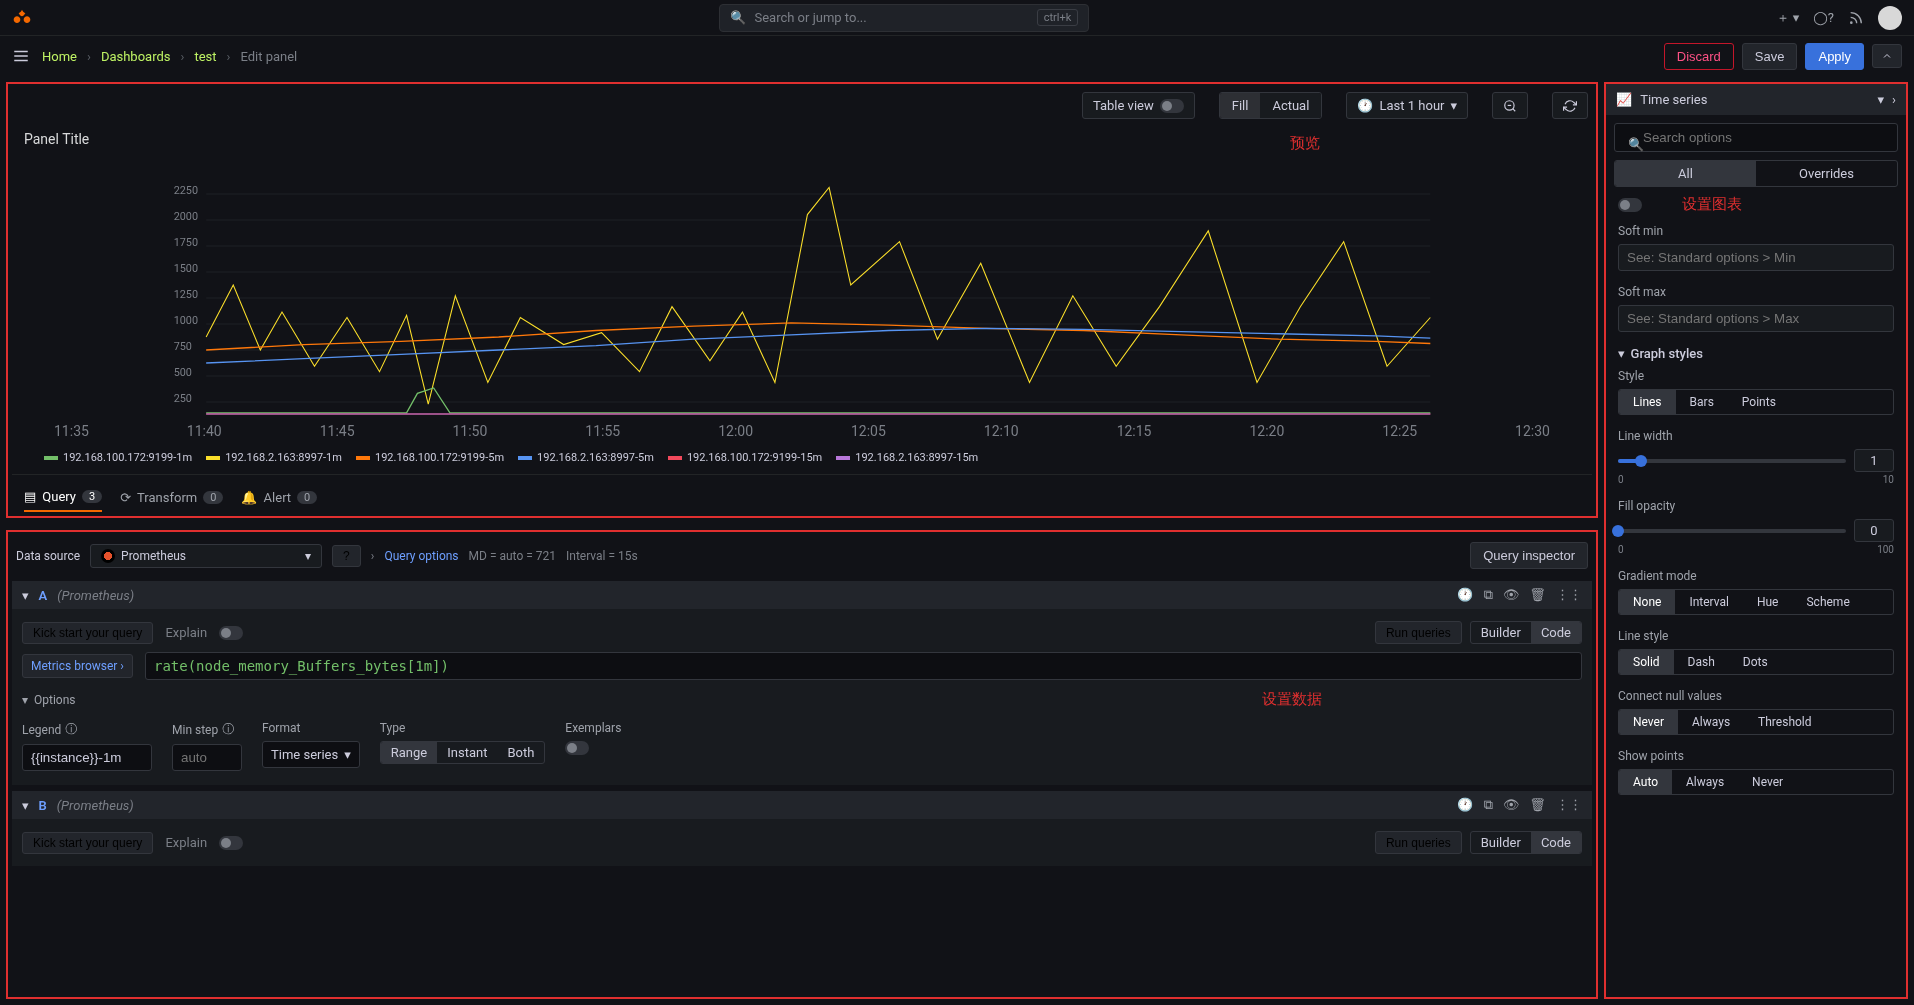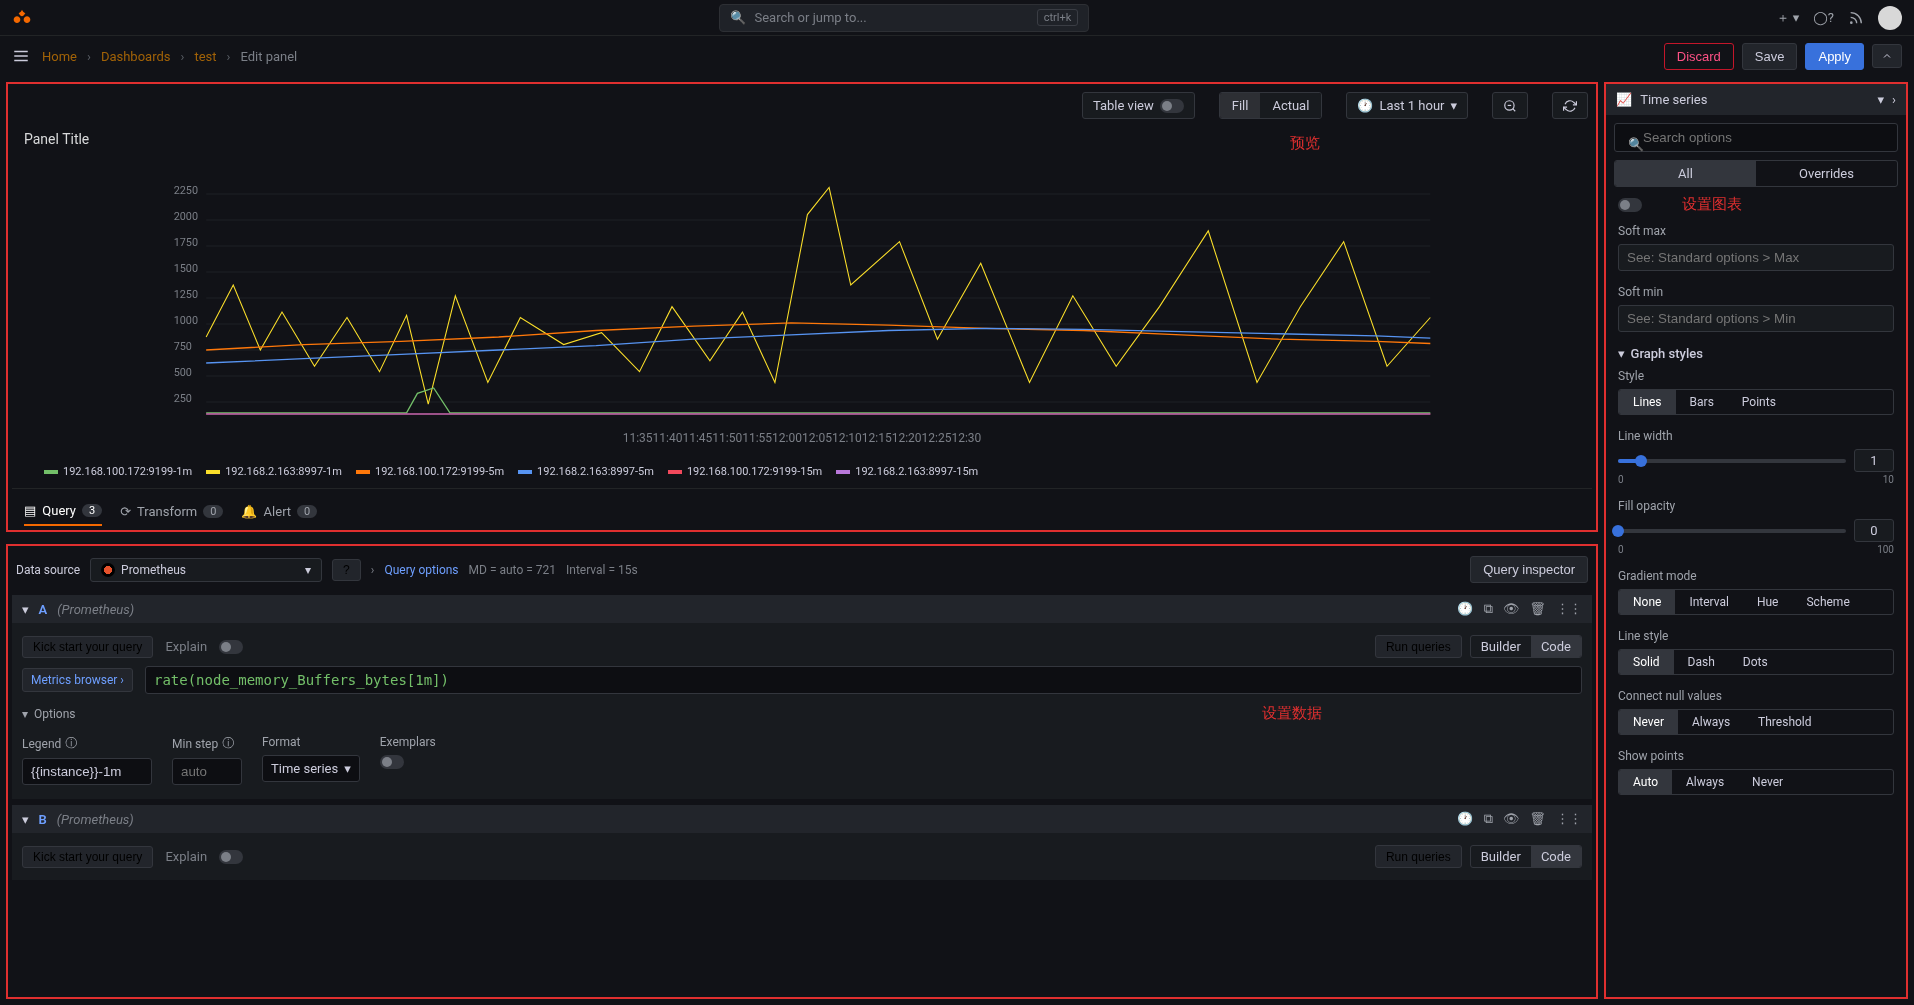--- a/index.html
+++ b/index.html
@@ -12,21 +12,21 @@
 .search-box { width: 370px; height: 28px; background: #1f2228; border: 1px solid #2d2f34; border-radius: 4px; display: flex; align-items: center; padding: 0 10px; color: #7b7f87; gap: 8px; }
 .search-box .kbd { margin-left: auto; font-size: 11px; border: 1px solid #3a3d44; padding: 1px 6px; border-radius: 3px; }
 .topbar-right { display: flex; align-items: center; gap: 14px; color: #9fa3ab; }
 .avatar { width: 24px; height: 24px; border-radius: 50%; background: #d8d8d8; }
 
 
 .crumb-row { height: 40px; display: flex; align-items: center; padding: 0 12px; }
 .menu-icon { margin-right: 12px; cursor: pointer; }
 .crumbs { display: flex; align-items: center; gap: 10px; }
 .crumbs .sep { color: #5a5e66; }
-.crumbs a { color: #a16207; text-decoration: none; }
+.crumbs a { color: #bef264; text-decoration: none; }
 .crumbs .muted { color: #7b7f87; }
 .crumb-actions { margin-left: auto; display: flex; gap: 8px; align-items: center; }
 .btn { background: #22252b; border: 1px solid #33363d; color: #ccccdc; padding: 5px 12px; border-radius: 3px; cursor: pointer; font-size: 13px; }
 .btn-discard { background: transparent; border-color: #c4162a; color: #ff5286; }
 .btn-apply { background: #3871dc; border-color: #3871dc; color: #fff; }
 .btn-icon { padding: 5px 8px; }
 
 
 .main { display: flex; height: calc(100vh - 76px); }
 .left-col { flex: 1; display: flex; flex-direction: column; min-width: 0; }
@@ -246,21 +246,21 @@
 
           <polyline fill="none" stroke="#ff780a" stroke-width="1.2" points="30,180 120,175 210,172 300,168 390,162 480,158 570,155 660,157 750,160 840,162 930,166 1020,170 1110,172 1160,174"></polyline>
 
           <polyline fill="none" stroke="#5794f2" stroke-width="1.2" points="30,192 120,188 210,184 300,180 390,176 480,170 570,166 660,162 750,160 840,161 930,163 1020,165 1110,167 1160,169"></polyline>
 
           <polyline fill="none" stroke="#73bf69" stroke-width="1.2" points="30,238 200,238 215,238 225,220 240,215 255,238 1160,238"></polyline>
 
           <line x1="30" x2="1160" y1="239" y2="239" stroke="#f2495c" stroke-width="1"></line>
           <line x1="30" x2="1160" y1="239" y2="239" stroke="#b877d9" stroke-width="1"></line>
         </svg>
-        <div style="display:flex;justify-content:center;padding:16px 30px;font-size:12px;color:#7b7f87">
+        <div style="display:flex;justify-content:space-between;padding:8px 30px;font-size:14px;color:#7b7f87">
           <span>11:35</span>
             <span>11:40</span>
             <span>11:45</span>
             <span>11:50</span>
             <span>11:55</span>
             <span>12:00</span>
             <span>12:05</span>
             <span>12:10</span>
             <span>12:15</span>
             <span>12:20</span>
@@ -380,20 +380,28 @@
               <input class="opt-input" style="width: 70px;" placeholder="auto">
             </div>
             <div class="opt-col">
               <div class="opt-label">Format</div>
               <div class="opt-input" style="display:flex;align-items:center;gap:6px;width:auto">
                 <span>Time series</span>
                   <span>▾</span>
               </div>
             </div>
             <div class="opt-col">
+              <div class="opt-label">Type</div>
+              <div class="seg-group">
+                <div class="s active">Range</div>
+                <div class="s">Instant</div>
+                <div class="s">Both</div>
+              </div>
+            </div>
+            <div class="opt-col">
               <div class="opt-label">Exemplars</div>
               <div class="toggle-sw"></div>
             </div>
           </div>
         </div>
       </div>
 
       <div class="query-block">
         <div class="query-head">
           <span>▾</span>
@@ -439,26 +447,26 @@
     <div class="side-tabs">
       <div class="st active">All</div>
       <div class="st">Overrides</div>
     </div>
     <div class="side-body">
       <div style="display:flex;align-items:center;gap:40px;margin-bottom:10px">
         <div class="toggle-sw"></div>
         <span class="anno-label">设置图表</span>
       </div>
       <div class="side-section">
+        <div class="side-label">Soft min</div>
+        <input class="side-input" placeholder="See: Standard options &gt; Min" style="">
+      </div>
+      <div class="side-section">
         <div class="side-label">Soft max</div>
         <input class="side-input" placeholder="See: Standard options &gt; Max" style="">
-      </div>
-      <div class="side-section">
-        <div class="side-label">Soft min</div>
-        <input class="side-input" placeholder="See: Standard options &gt; Min" style="">
       </div>
 
       <div class="side-cat">
           <span>▾</span>
           <span>Graph styles</span>
         </div>
 
       <div class="side-section">
         <div class="side-label">Style</div>
         <div class="btn-row">

